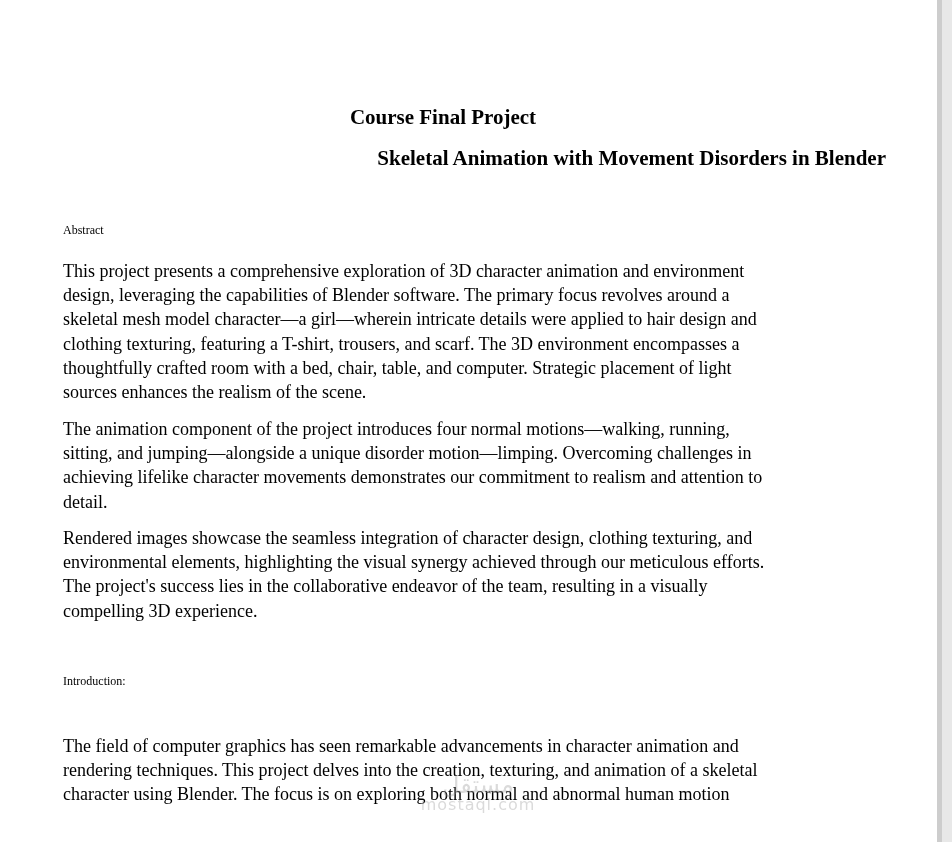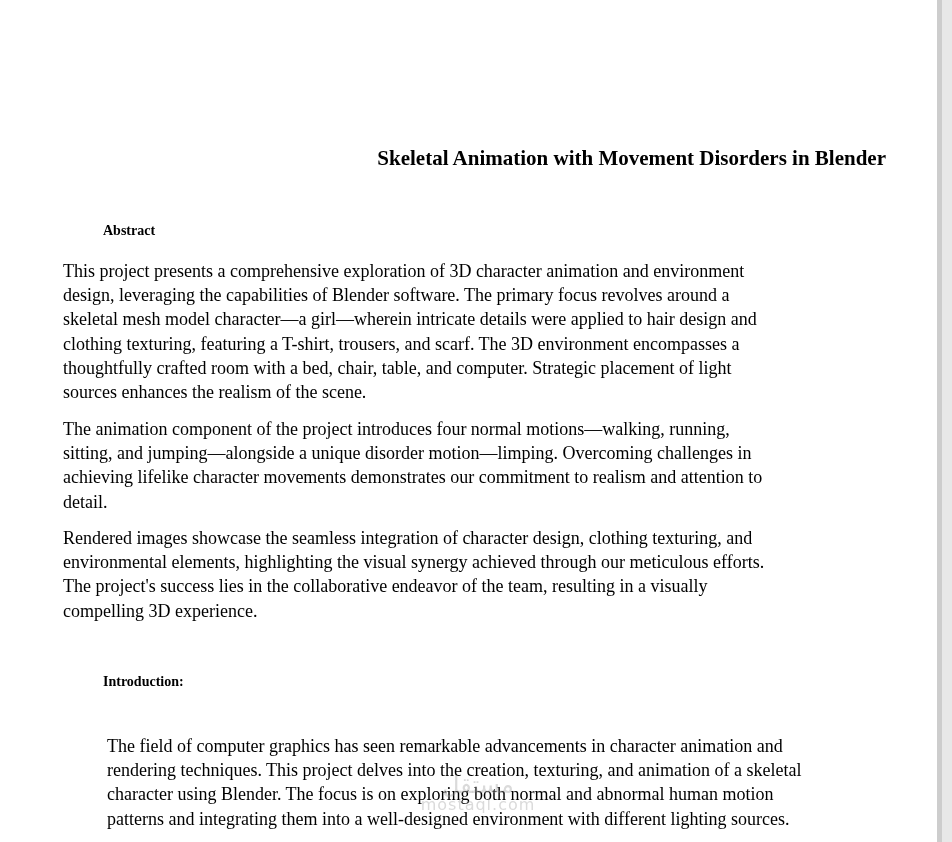--- a/index.html
+++ b/index.html
@@ -26,23 +26,22 @@
     background: #e8e8e8;
   }
   .title {
     position: absolute; left: 0; width: 886px;
     text-align: center; font-weight: bold; font-size: 21px;
     white-space: nowrap;
   }
   .t1 { top: 105px; }
   .t2 { top: 146px; text-align: right; }
   .heading {
-    position: absolute; left: 63px; font-weight: bold; font-size: 14px;
+    position: absolute; left: 63px; font-weight: normal; font-size: 12px;
     white-space: nowrap;
-    margin-left: 40px;
   }
   .para {
     position: absolute; left: 63px; width: 780px;
     font-size: 18px; line-height: 24.2px;
   }
   .para .line { display: block; white-space: nowrap; }
   .watermark {
     position: absolute; left: 418px; top: 772px;
     width: 120px; height: 50px;
     color: rgba(150,150,150,0.35);
@@ -50,20 +49,21 @@
     text-align: center; pointer-events: none;
   }
   .watermark .wm-logo { font-size: 24px; font-weight: normal; line-height: 26px; display: block; }
   .watermark .wm-url { font-size: 16px; line-height: 14px; display: block; letter-spacing: 1px; }
 </style>
 </head>
 <body>
 
 <div class="page">
 
+  <div class="title t1">Course Final Project</div>
   <div class="title t2">Skeletal Animation with Movement Disorders in Blender</div>
 
   <div class="heading" style="top:223px;">Abstract</div>
 
   <div class="para" style="top:259px;">
     <span class="line">This project presents a comprehensive exploration of 3D character animation and environment</span>
     <span class="line">design, leveraging the capabilities of Blender software. The primary focus revolves around a</span>
     <span class="line">skeletal mesh model character—a girl—wherein intricate details were applied to hair design and</span>
     <span class="line">clothing texturing, featuring a T-shirt, trousers, and scarf. The 3D environment encompasses a</span>
     <span class="line">thoughtfully crafted room with a bed, chair, table, and computer. Strategic placement of light</span>
@@ -79,25 +79,24 @@
 
   <div class="para" style="top:526px;">
     <span class="line">Rendered images showcase the seamless integration of character design, clothing texturing, and</span>
     <span class="line">environmental elements, highlighting the visual synergy achieved through our meticulous efforts.</span>
     <span class="line">The project's success lies in the collaborative endeavor of the team, resulting in a visually</span>
     <span class="line">compelling 3D experience.</span>
   </div>
 
   <div class="heading" style="top:674px;">Introduction:</div>
 
-  <div class="para" style="top:734px;margin-left:44px;">
+  <div class="para" style="top:734px;">
     <span class="line">The field of computer graphics has seen remarkable advancements in character animation and</span>
     <span class="line">rendering techniques. This project delves into the creation, texturing, and animation of a skeletal</span>
     <span class="line">character using Blender. The focus is on exploring both normal and abnormal human motion</span>
-    <span class="line">patterns and integrating them into a well-designed environment with different lighting sources.</span>
   </div>
 
   <div class="watermark">
     <span class="wm-logo">مستقل</span>
     <span class="wm-url">mostaql.com</span>
   </div>
 </div>
 
 <div class="page-shadow"></div>
 <div class="scroll-track"></div>

